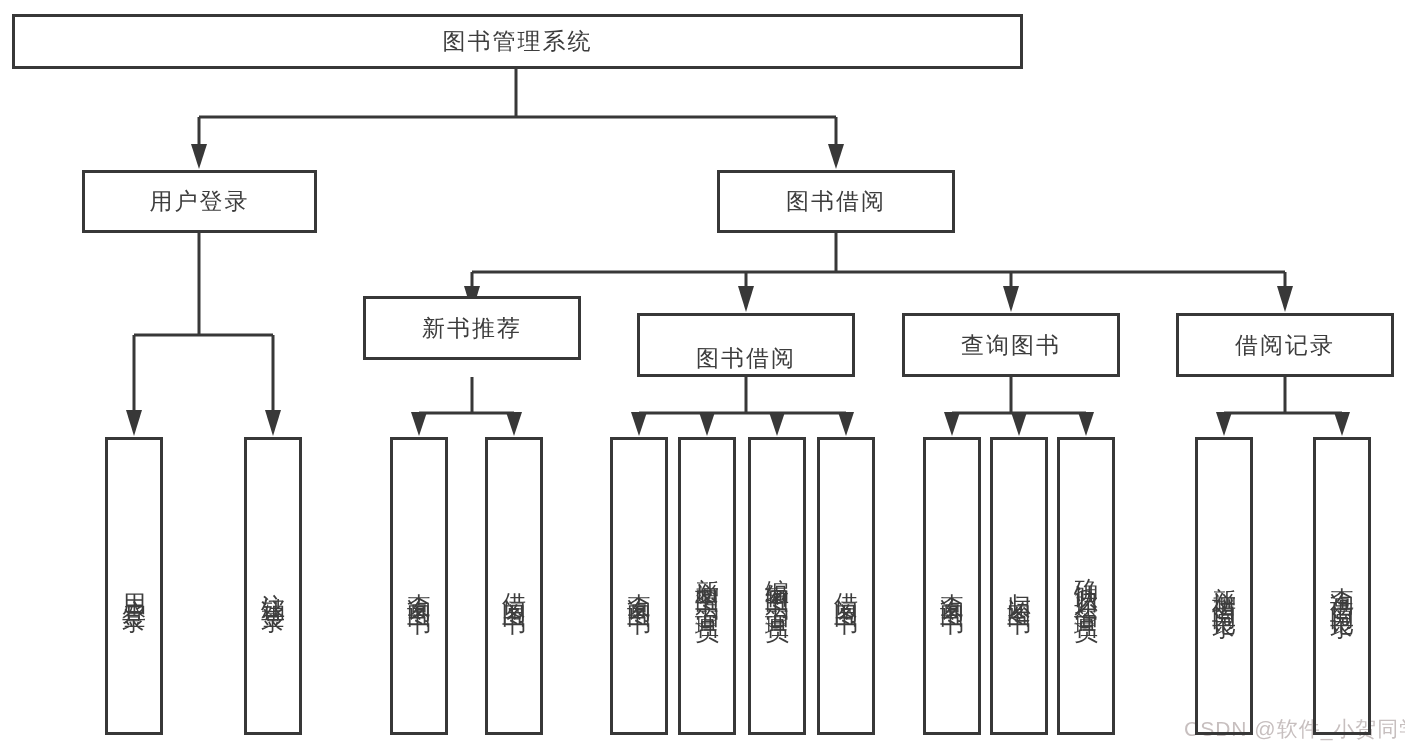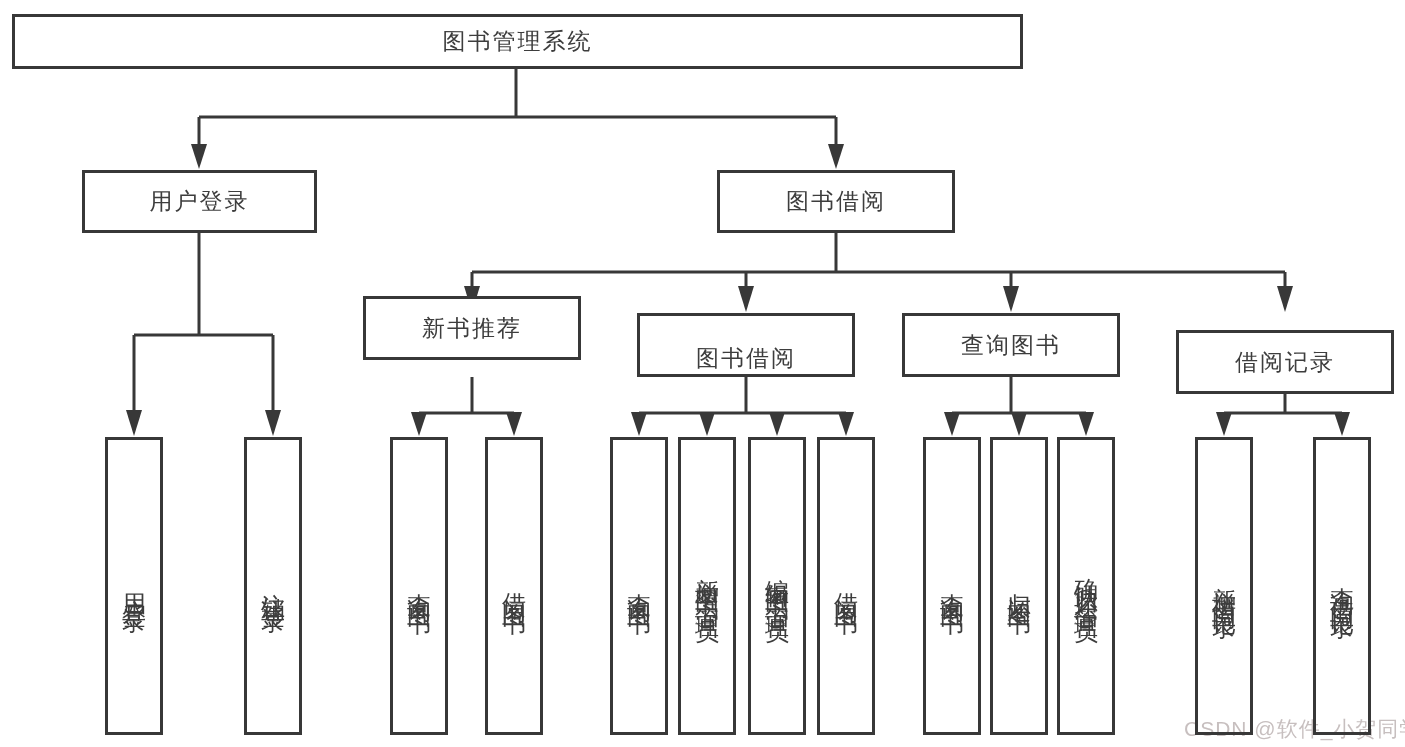--- a/index.html
+++ b/index.html
@@ -95,21 +95,21 @@
 
   <div class="node" style="left:363px; top:296px; width:218px; height:64px;">
     <span>新书推荐</span>
   </div>
   <div class="node" style="left:637px; top:313px; width:218px; height:64px;align-items:flex-end;">
     <span>图书借阅</span>
   </div>
   <div class="node" style="left:902px; top:313px; width:218px; height:64px;">
     <span>查询图书</span>
   </div>
-  <div class="node" style="left:1176px; top:330px; width:218px; height:64px;text-align:right;">
+  <div class="node" style="left:1176px; top:313px; width:218px; height:64px;text-align:right;">
     <span>借阅记录</span>
   </div>
 
   <div class="node leaf" style="left:105px;">
     <span class="vtext">用户登录</span>
   </div>
   <div class="node leaf" style="left:244px;">
     <span class="vtext">注销登录</span>
   </div>
   <div class="node leaf" style="left:390px;">

